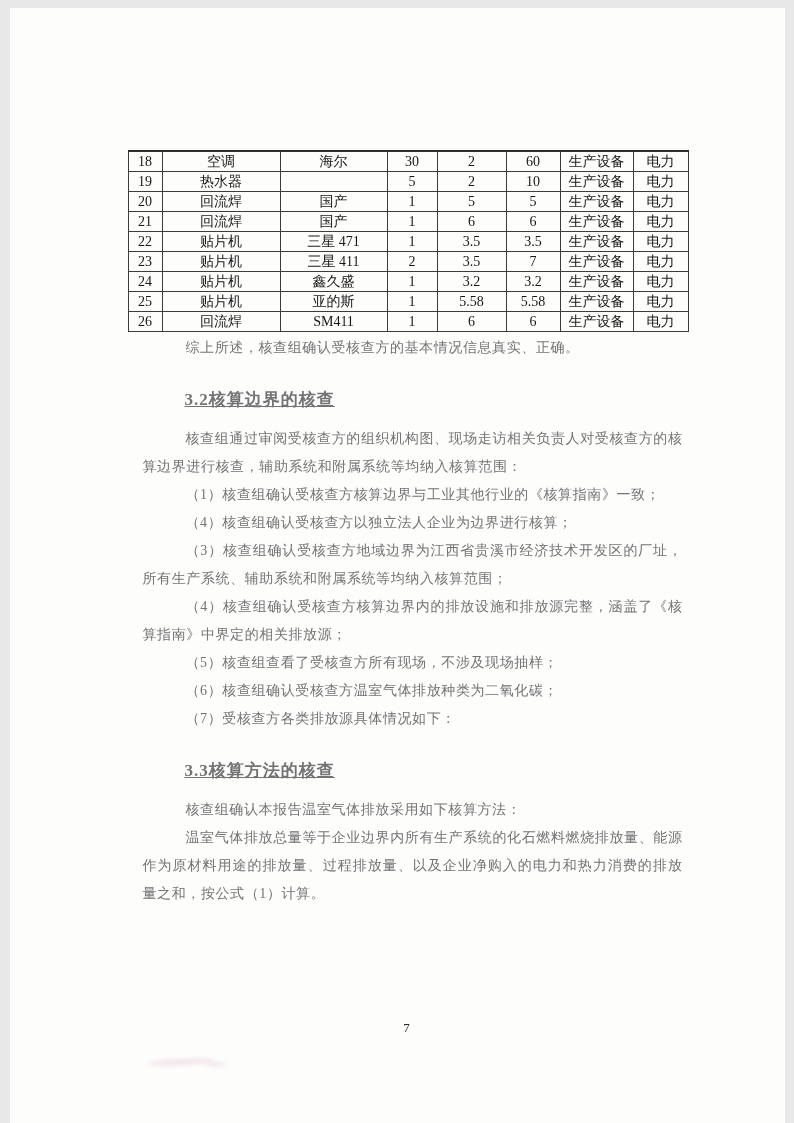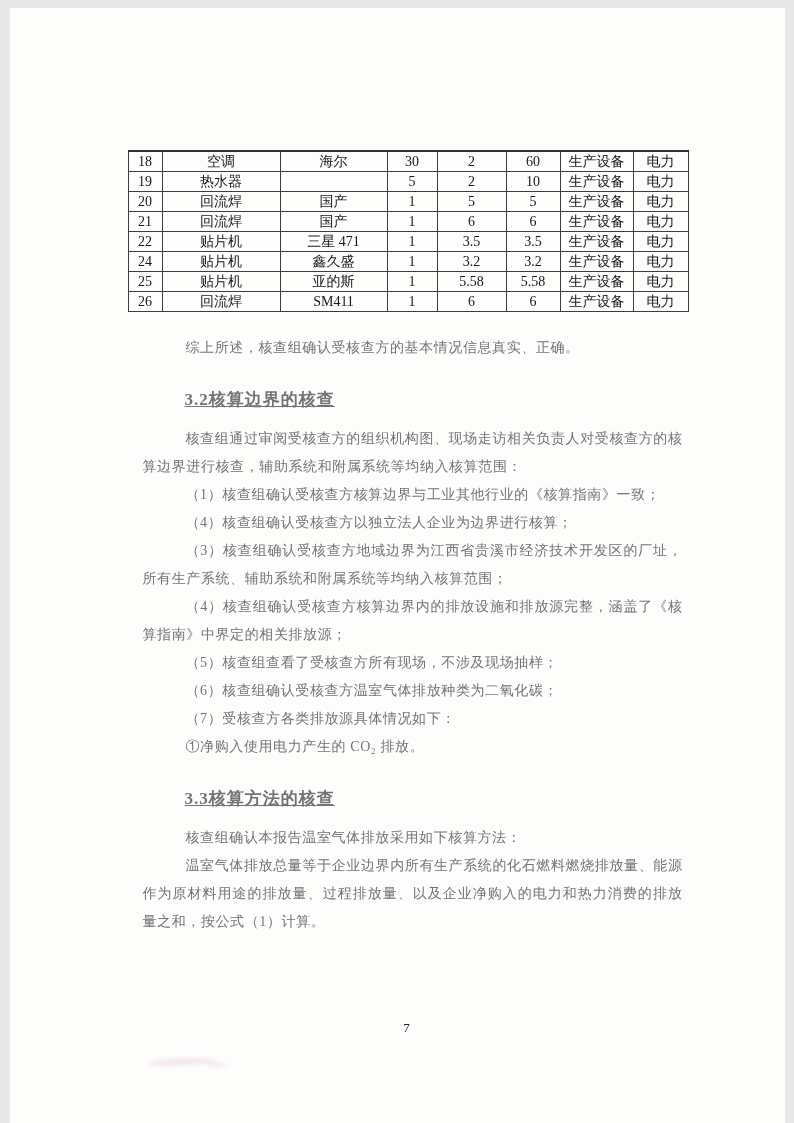--- a/index.html
+++ b/index.html
@@ -163,20 +163,30 @@
           <td>22</td>
           <td>贴片机</td>
           <td>三星 471</td>
           <td>1</td>
           <td>3.5</td>
           <td>3.5</td>
           <td>生产设备</td>
           <td>电力</td>
         </tr>
         <tr>
+          <td>23</td>
+          <td>贴片机</td>
+          <td>三星 411</td>
+          <td>2</td>
+          <td>3.5</td>
+          <td>7</td>
+          <td>生产设备</td>
+          <td>电力</td>
+        </tr>
+        <tr>
           <td>24</td>
           <td>贴片机</td>
           <td>鑫久盛</td>
           <td>1</td>
           <td>3.2</td>
           <td>3.2</td>
           <td>生产设备</td>
           <td>电力</td>
         </tr>
         <tr>
@@ -206,21 +216,20 @@
       <p class="para">综上所述，核查组确认受核查方的基本情况信息真实、正确。</p>
       <h2 class="heading">3.2核算边界的核查</h2>
       <p class="para">核查组通过审阅受核查方的组织机构图、现场走访相关负责人对受核查方的核算边界进行核查，辅助系统和附属系统等均纳入核算范围：</p>
       <p class="item">（1）核查组确认受核查方核算边界与工业其他行业的《核算指南》一致；</p>
       <p class="item">（4）核查组确认受核查方以独立法人企业为边界进行核算；</p>
       <p class="item">（3）核查组确认受核查方地域边界为江西省贵溪市经济技术开发区的厂址，所有生产系统、辅助系统和附属系统等均纳入核算范围；</p>
       <p class="item">（4）核查组确认受核查方核算边界内的排放设施和排放源完整，涵盖了《核算指南》中界定的相关排放源；</p>
       <p class="item">（5）核查组查看了受核查方所有现场，不涉及现场抽样；</p>
       <p class="item">（6）核查组确认受核查方温室气体排放种类为二氧化碳；</p>
       <p class="item">（7）受核查方各类排放源具体情况如下：</p>
-      <p class="item">①净购入使用电力产生的 CO₂ 排放。</p>
       <h2 class="heading">3.3核算方法的核查</h2>
       <p class="para">核查组确认本报告温室气体排放采用如下核算方法：</p>
       <p class="para">温室气体排放总量等于企业边界内所有生产系统的化石燃料燃烧排放量、能源作为原材料用途的排放量、过程排放量、以及企业净购入的电力和热力消费的排放量之和，按公式（1）计算。</p>
     </div>
 
   <div class="page-footer">7</div>
 
   <div class="smudge-a"></div>
   <div class="smudge-b"></div>
 

